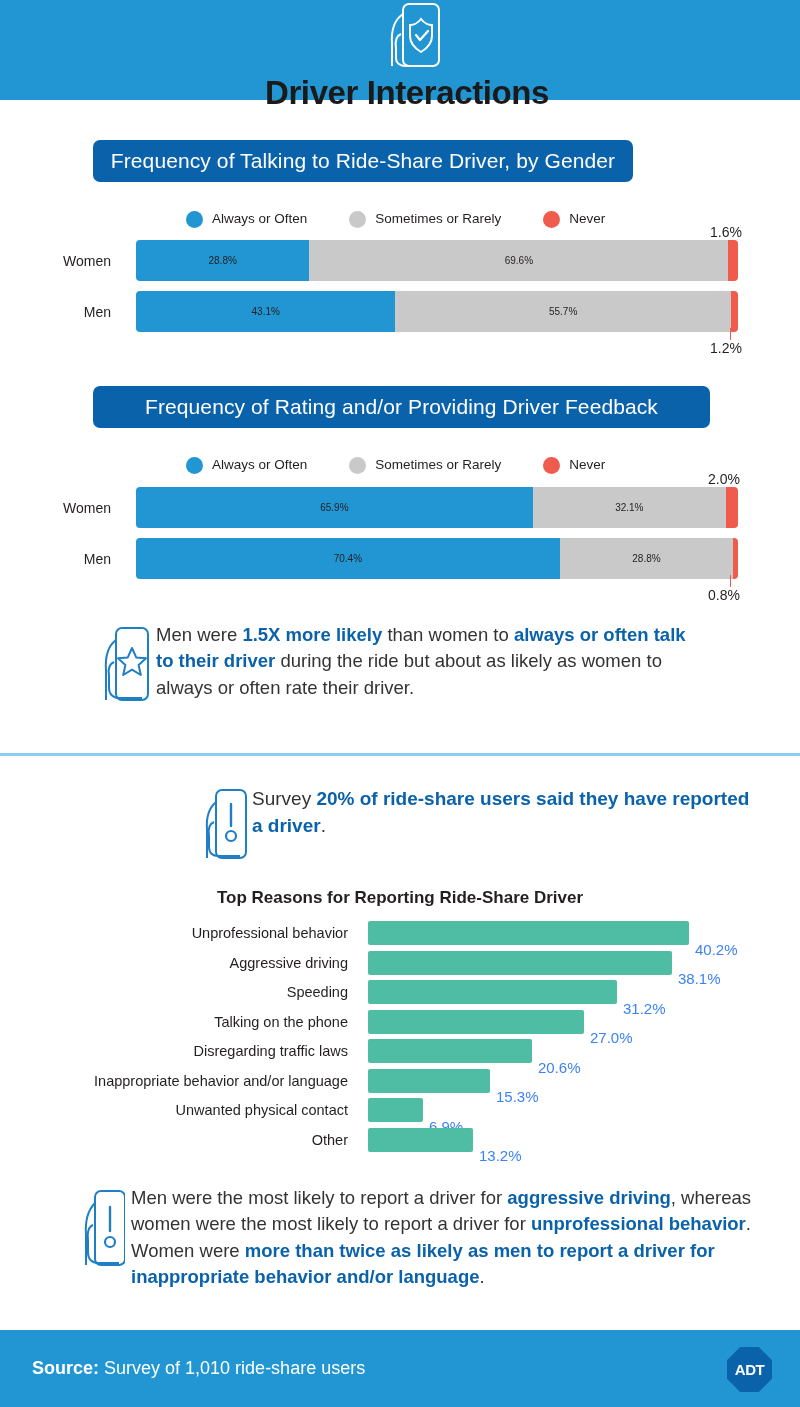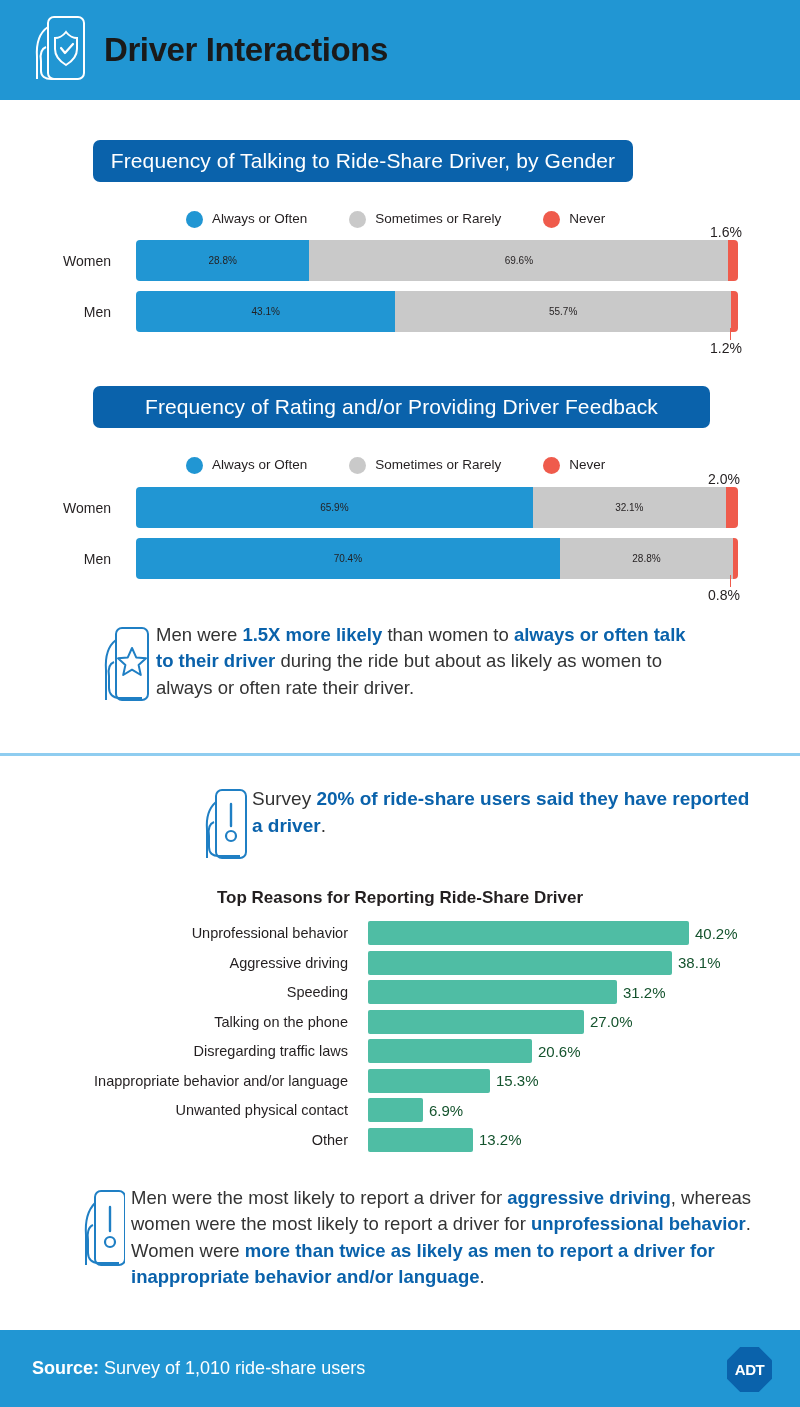--- a/index.html
+++ b/index.html
@@ -6,21 +6,21 @@
   body{
     width:800px;height:1407px;background:#ffffff;
     font-family:"Liberation Sans",sans-serif;
     color:#231f20;overflow:hidden;position:relative;
   }
   .page{position:relative;width:800px;height:1407px;}
 
   
   .header{
     position:absolute;left:0;top:0;width:800px;height:100px;
-    background:#2196d3;display:flex;align-items:center;
+    background:#2196d3;display:flex;align-items:center;flex-direction:column;
   }
   .header-icon{margin-left:28px;width:62px;height:74px;flex:none;}
   .header-title{
     font-size:33px;font-weight:bold;color:#1a1a1a;letter-spacing:-0.4px;
     margin-left:14px;
   }
 
   
   .banner{
     position:absolute;background:#0a62ab;border-radius:7px;
@@ -83,21 +83,21 @@
     font-size:17px;font-weight:bold;color:#231f20;
   }
   .reasons{position:absolute;left:0;top:921px;width:800px;}
   .reason-row{position:relative;height:24px;margin-bottom:5.5px;}
   .reason-label{
     position:absolute;left:0;top:0;width:358px;height:24px;
     display:flex;align-items:center;justify-content:flex-end;
     font-size:14.5px;color:#231f20;padding-right:10px;box-sizing:border-box;
   }
   .reason-bar{position:absolute;left:368px;top:0;height:24px;background:#4fbda4;border-radius:2px;}
-  .reason-val{position:absolute;top:0;height:24px;display:flex;align-items:center;font-size:15px;color:#14532d;}
+  .reason-val{position:absolute;top:16px;height:24px;display:flex;align-items:center;font-size:15px;color:#3b82f6;}
 
   
   .footer{
     position:absolute;left:0;top:1330px;width:800px;height:77px;
     background:#2196d3;display:flex;align-items:center;
   }
   .footer-src{margin-left:32px;font-size:18px;color:#ffffff;}
   .footer-src b{font-weight:bold;}
   .adt-logo{position:absolute;right:28px;top:17px;width:45px;height:45px;}
   .adt-text{

